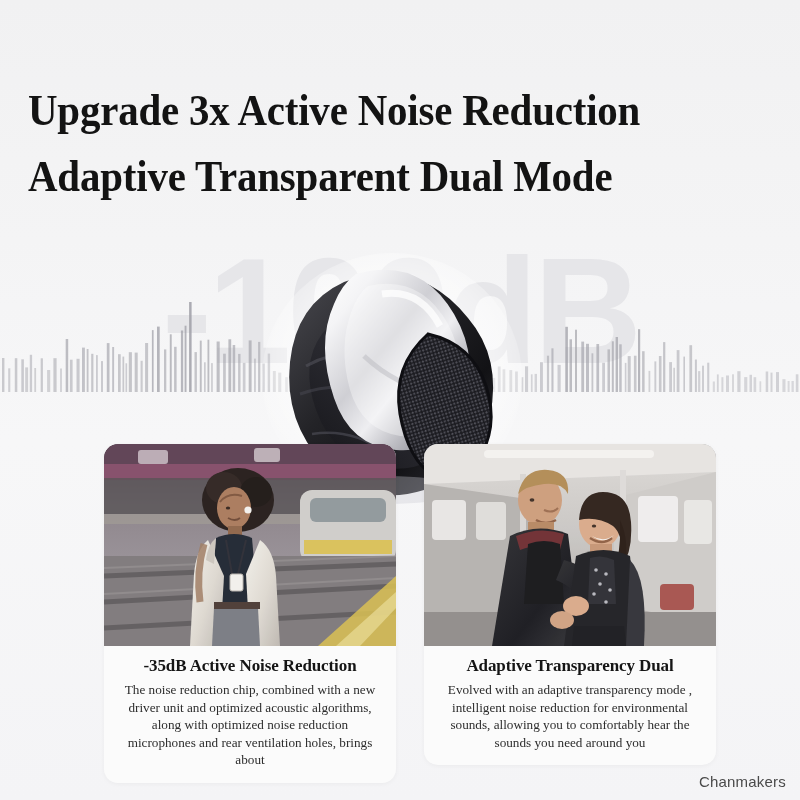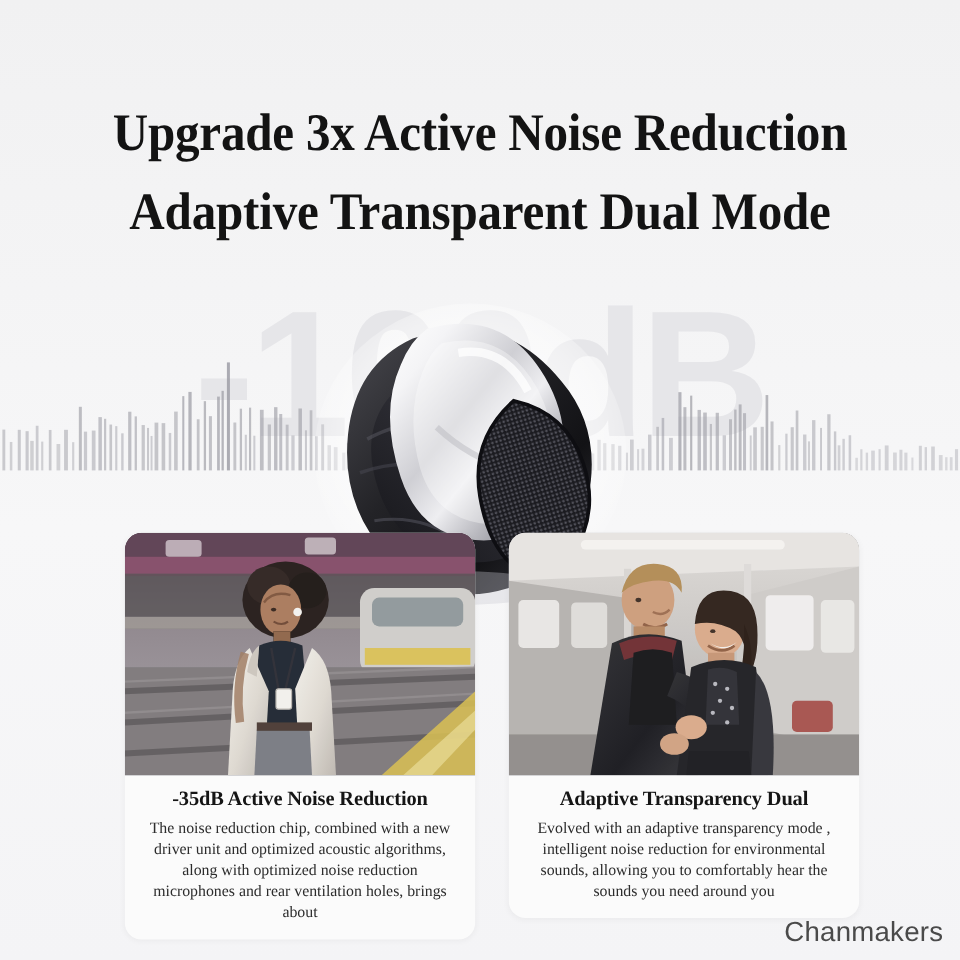--- a/index.html
+++ b/index.html
@@ -19,21 +19,20 @@
     background: linear-gradient(180deg, #f1f1f2 0%, #f4f4f5 30%, #f7f7f8 55%, #f4f4f6 100%);
     overflow: hidden;
   }
 
   
   .headline-block {
     position: absolute;
     top: 78px;
     left: 0;
     width: 800px;
-    text-align: center;
     z-index: 40;
   }
   .headline-line {
     font-family: "Liberation Serif", serif;
     font-weight: bold;
     color: #131313;
     font-size: 44px;
     line-height: 66px;
     letter-spacing: -0.2px;
     transform: scaleX(0.93);
@@ -136,21 +135,21 @@
     margin: 0 auto;
     text-align: center;
   }
 
   
   .brand {
     position: absolute;
     right: 14px;
     bottom: 10px;
     font-family: "Liberation Sans", sans-serif;
-    font-size: 23px;
+    font-size: 15px;
     font-weight: normal;
     color: #4a4a4a;
     letter-spacing: 0.2px;
     z-index: 60;
   }
 </style>
 </head>
 <body>
 
 <div id="page">

